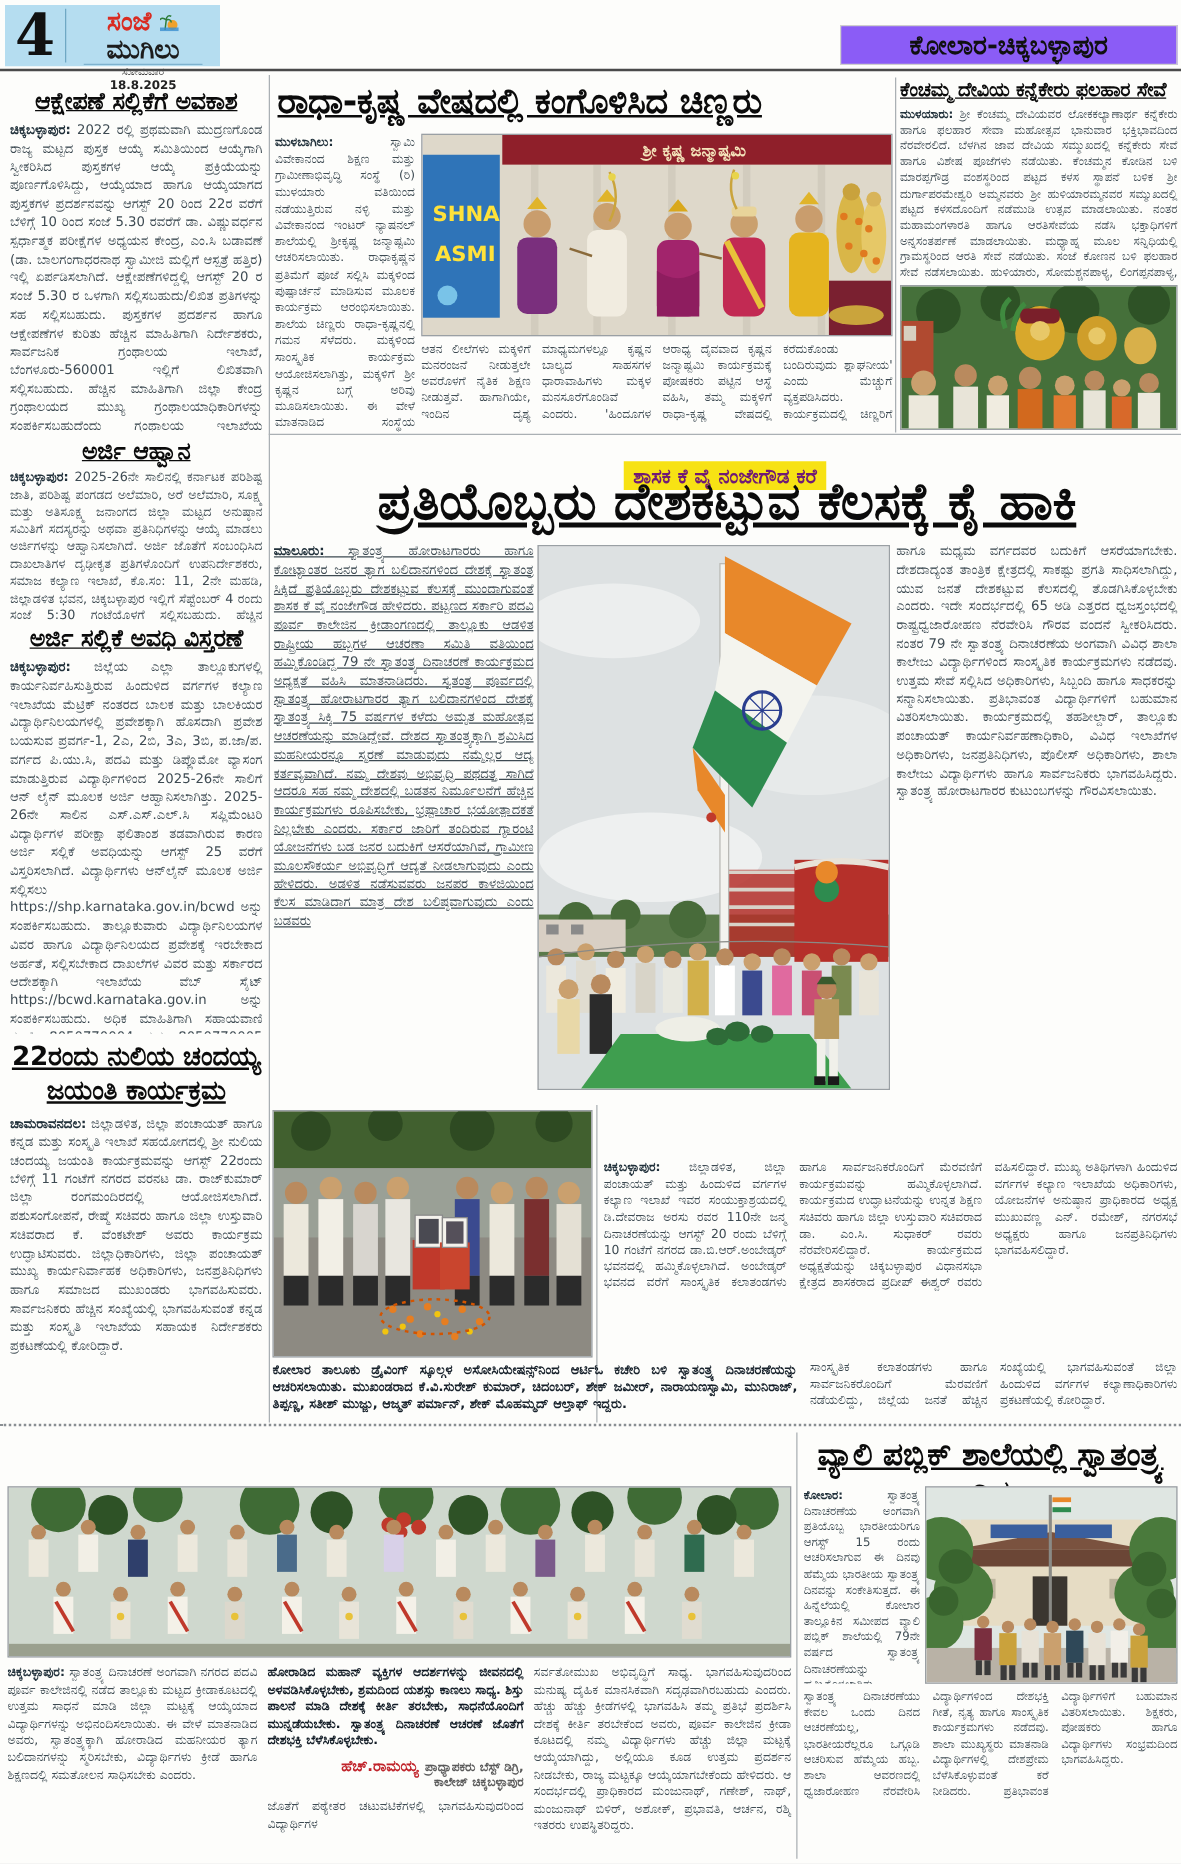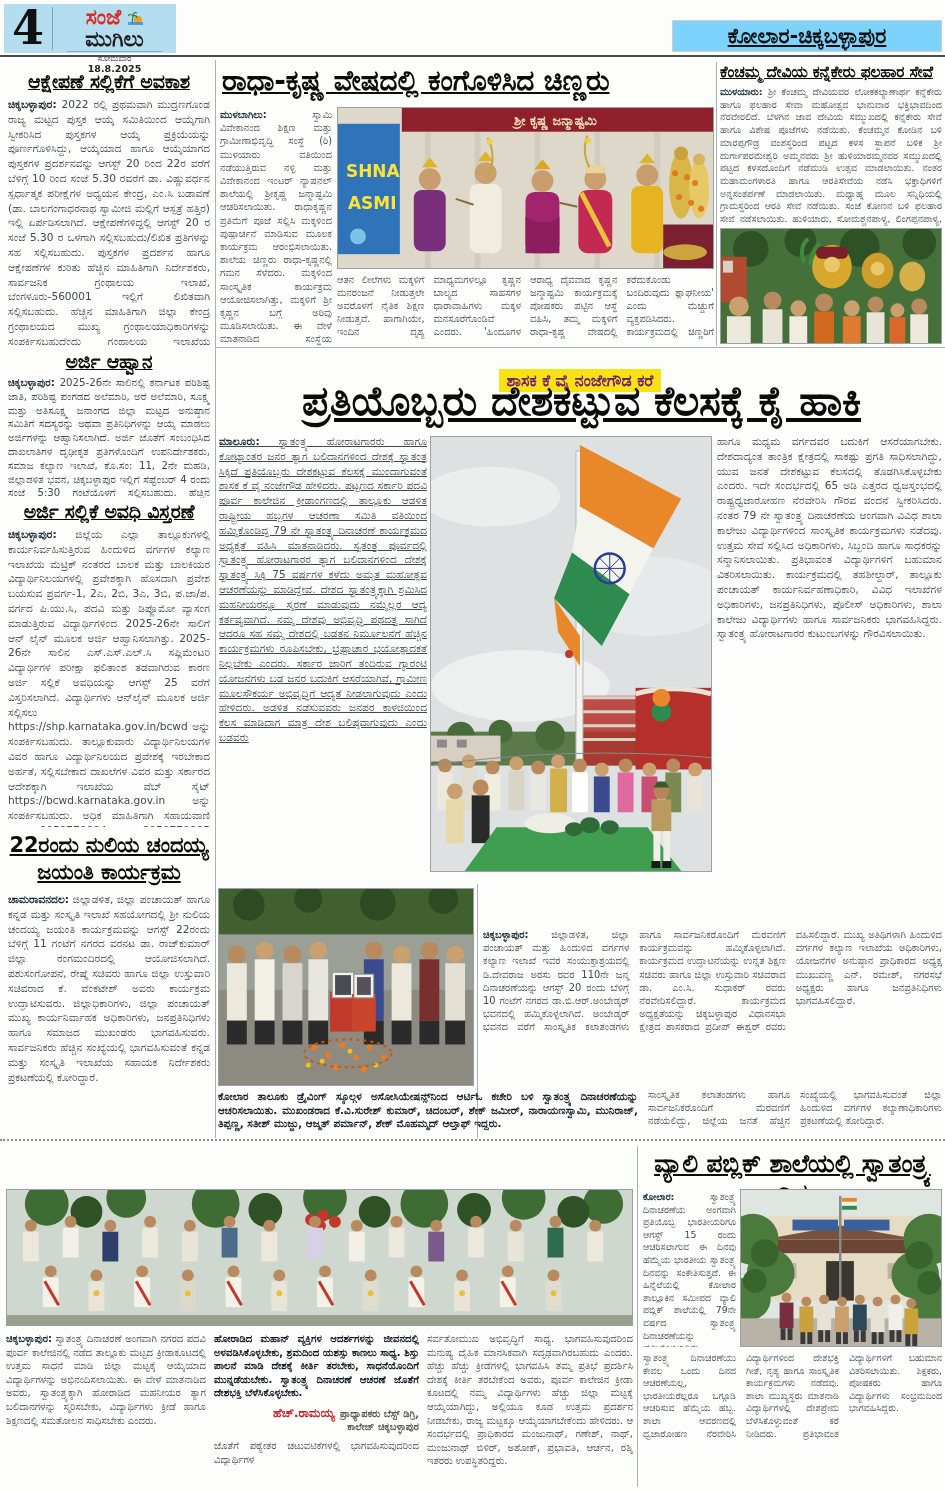--- a/index.html
+++ b/index.html
@@ -18,22 +18,22 @@
   .kicker{display:inline-block;background:#f7e214;color:#701a75;font-weight:800;font-size:16px;padding:2px 8px;margin-top:17px;}
   .masthead{background:#b5ddf0;display:flex;align-items:stretch;}
   .pageno{font-family:"DejaVu Serif",serif;font-size:46px;font-weight:700;color:#111;line-height:44px;padding:2px 8px 0 8px;}
   .mh-divider{width:1px;background:#6fa8c4;margin:3px 0;}
   .mh-title{flex:1;text-align:center;padding-top:2px;}
   .mh-name{font-size:21px;font-weight:800;line-height:22px;}
   .mh-name .red{color:#d92b21;}
   .mh-name .dark{color:#1c1c1c;}
   .mh-sub{font-size:8.5px;color:#333;line-height:10px;border-top:1px solid #7fb3cf;margin:1px 14px 0 14px;padding-top:1px;}
   .mh-date{font-size:9.5px;font-weight:700;color:#222;line-height:11px;}
-  .region{background:#7dd3fc;border:1px solid #cfcfcd;display:flex;align-items:center;justify-content:center;
-          font-size:21px;font-weight:800;color:#101010;text-decoration:underline;}
+  .region{background:#8b5cf6;border:1px solid #cfcfcd;display:flex;align-items:center;justify-content:center;
+          font-size:21px;font-weight:800;color:#101010;}
   .photo{display:block;width:100%;height:100%;}
   .photo-frame{border:1px solid #9aa0a4;overflow:hidden;background:#ddd;}
   .cols4{column-count:4;column-gap:9px;}
   .cols3{column-count:3;column-gap:10px;}
   .cols2{column-count:2;column-gap:10px;}
   .sig{color:#c0232a;font-weight:800;font-size:12px;}
   .credit{color:#5a5a5a;font-weight:700;font-size:9.8px;line-height:12px;}
   .quote-bold{font-weight:700;color:#101a24;}
 </style>
 </head>

